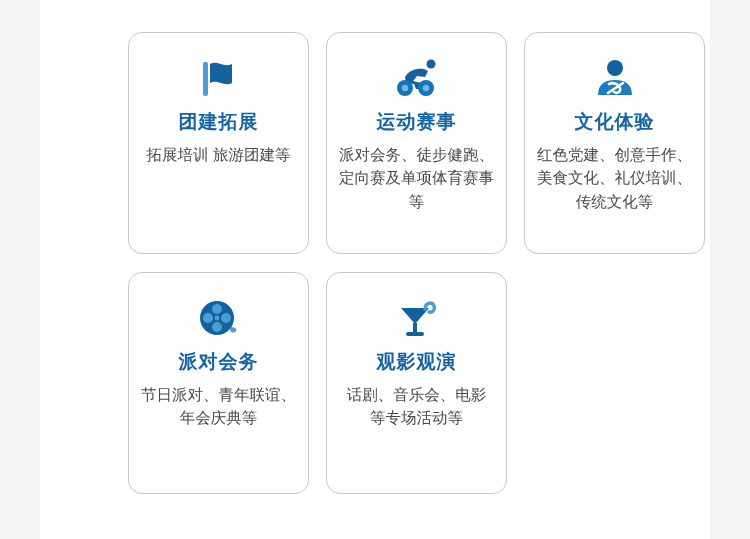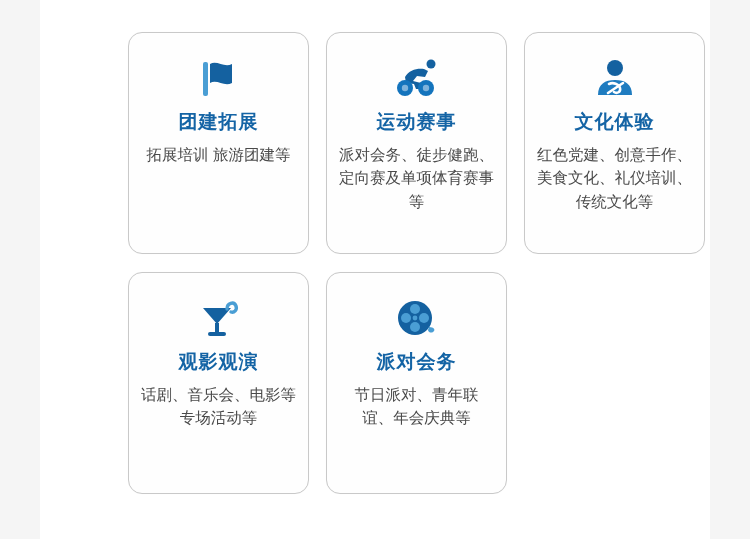--- a/index.html
+++ b/index.html
@@ -124,41 +124,41 @@
             <path d="M17 36 L32 26" stroke="#ffffff" stroke-width="2.6" stroke-linecap="round"></path>
           </svg>
         </div>
         <div class="card-title">文化体验</div>
         <div class="card-desc">红色党建、创意手作、美食文化、礼仪培训、传统文化等</div>
       </div>
 
       <div class="card">
         <div class="card-icon">
           <svg width="48" height="44" viewBox="0 0 48 44">
-            <path d="M8 11 L36 11 L22 27 Z" fill="#1461a0"></path>
-            <rect x="20" y="26" width="4" height="11" fill="#1461a0"></rect>
-            <rect x="13" y="35" width="18" height="4" rx="2" fill="#1461a0"></rect>
-            <path d="M32 12 C32 6, 39 4, 41 9 C42.5 13, 39 16, 36 15" stroke="#4a9ed4" stroke-width="3.4" fill="none" stroke-linecap="round"></path>
-          </svg>
-        </div>
-        <div class="card-title">观影观演</div>
-        <div class="card-desc">话剧、音乐会、电影等专场活动等</div>
-      </div>
-
-      <div class="card">
-        <div class="card-icon">
-          <svg width="48" height="44" viewBox="0 0 48 44">
             <circle cx="22" cy="21" r="17" fill="#1461a0"></circle>
             <circle cx="22" cy="12" r="5" fill="#4a9ed4"></circle>
             <circle cx="22" cy="30" r="5" fill="#4a9ed4"></circle>
             <circle cx="13" cy="21" r="5" fill="#4a9ed4"></circle>
             <circle cx="31" cy="21" r="5" fill="#4a9ed4"></circle>
             <circle cx="22" cy="21" r="2.4" fill="#4a9ed4"></circle>
             <path d="M36 30 C41 30, 43 33, 40 35 C38 36.5, 35 35, 35 33" fill="#4a9ed4"></path>
           </svg>
         </div>
         <div class="card-title">派对会务</div>
         <div class="card-desc">节日派对、青年联谊、年会庆典等</div>
       </div>
 
+      <div class="card">
+        <div class="card-icon">
+          <svg width="48" height="44" viewBox="0 0 48 44">
+            <path d="M8 11 L36 11 L22 27 Z" fill="#1461a0"></path>
+            <rect x="20" y="26" width="4" height="11" fill="#1461a0"></rect>
+            <rect x="13" y="35" width="18" height="4" rx="2" fill="#1461a0"></rect>
+            <path d="M32 12 C32 6, 39 4, 41 9 C42.5 13, 39 16, 36 15" stroke="#4a9ed4" stroke-width="3.4" fill="none" stroke-linecap="round"></path>
+          </svg>
+        </div>
+        <div class="card-title">观影观演</div>
+        <div class="card-desc">话剧、音乐会、电影等专场活动等</div>
+      </div>
+
     </div>
   </div>
 </div>
 
 </body></html>

